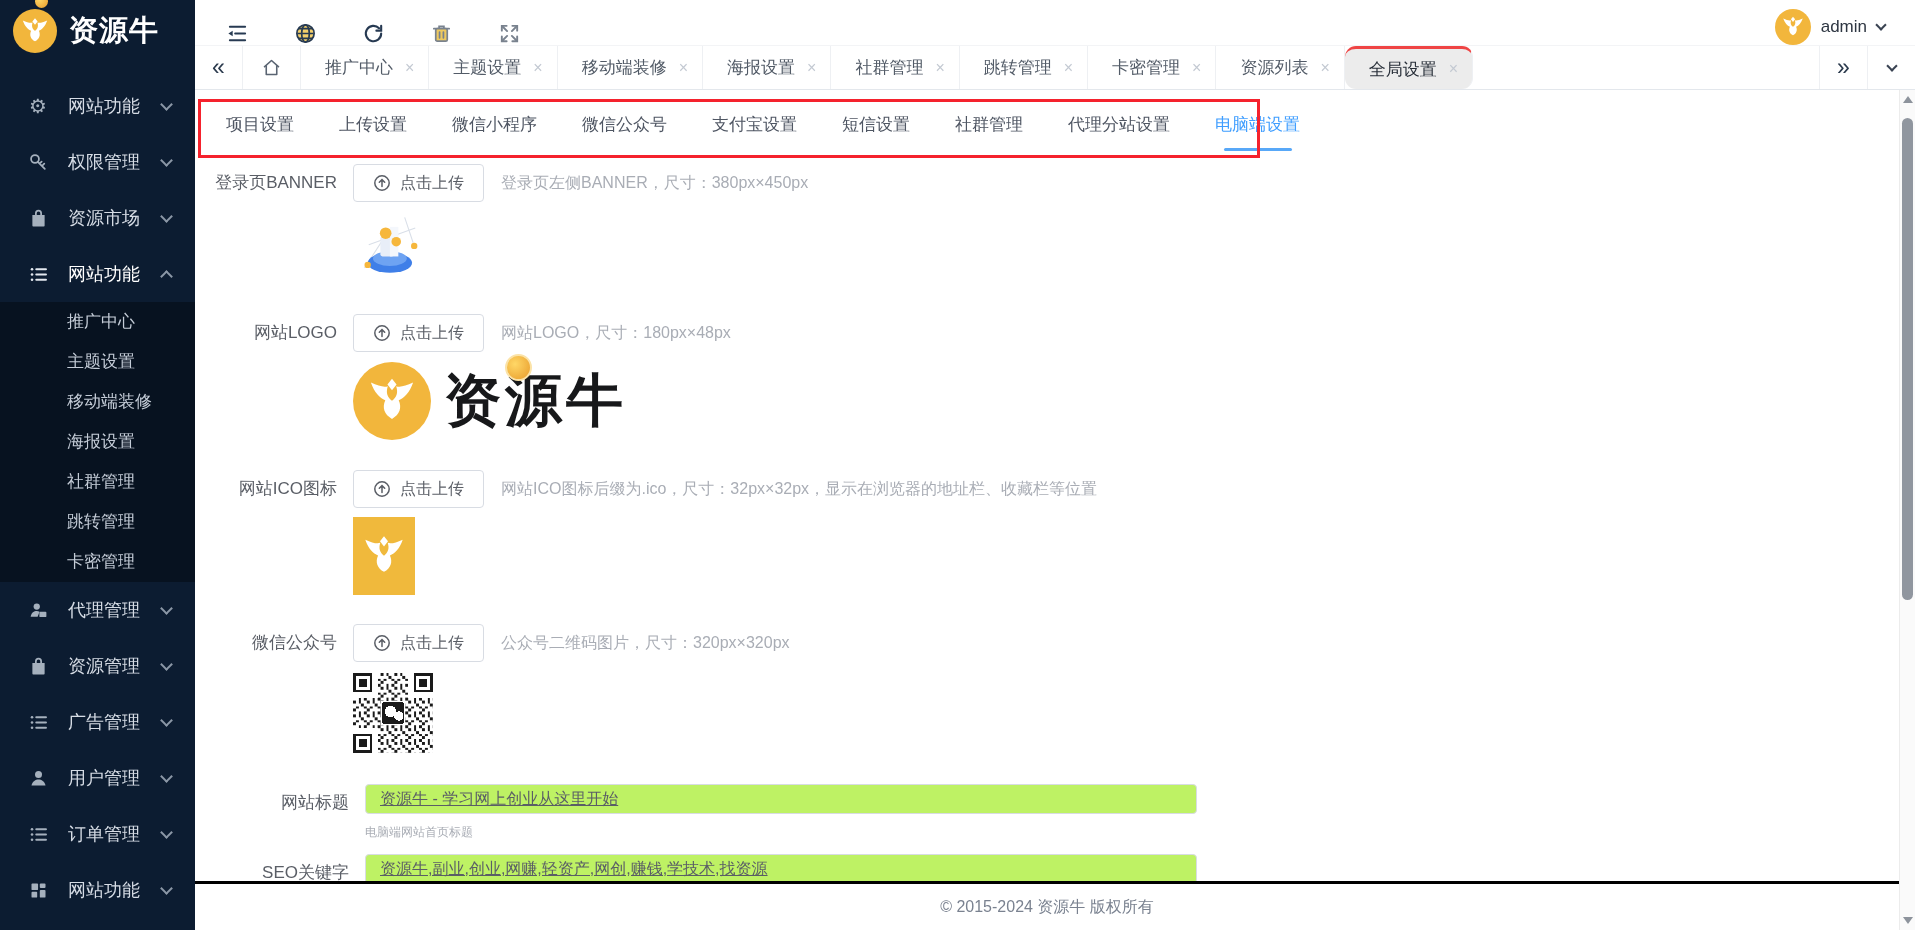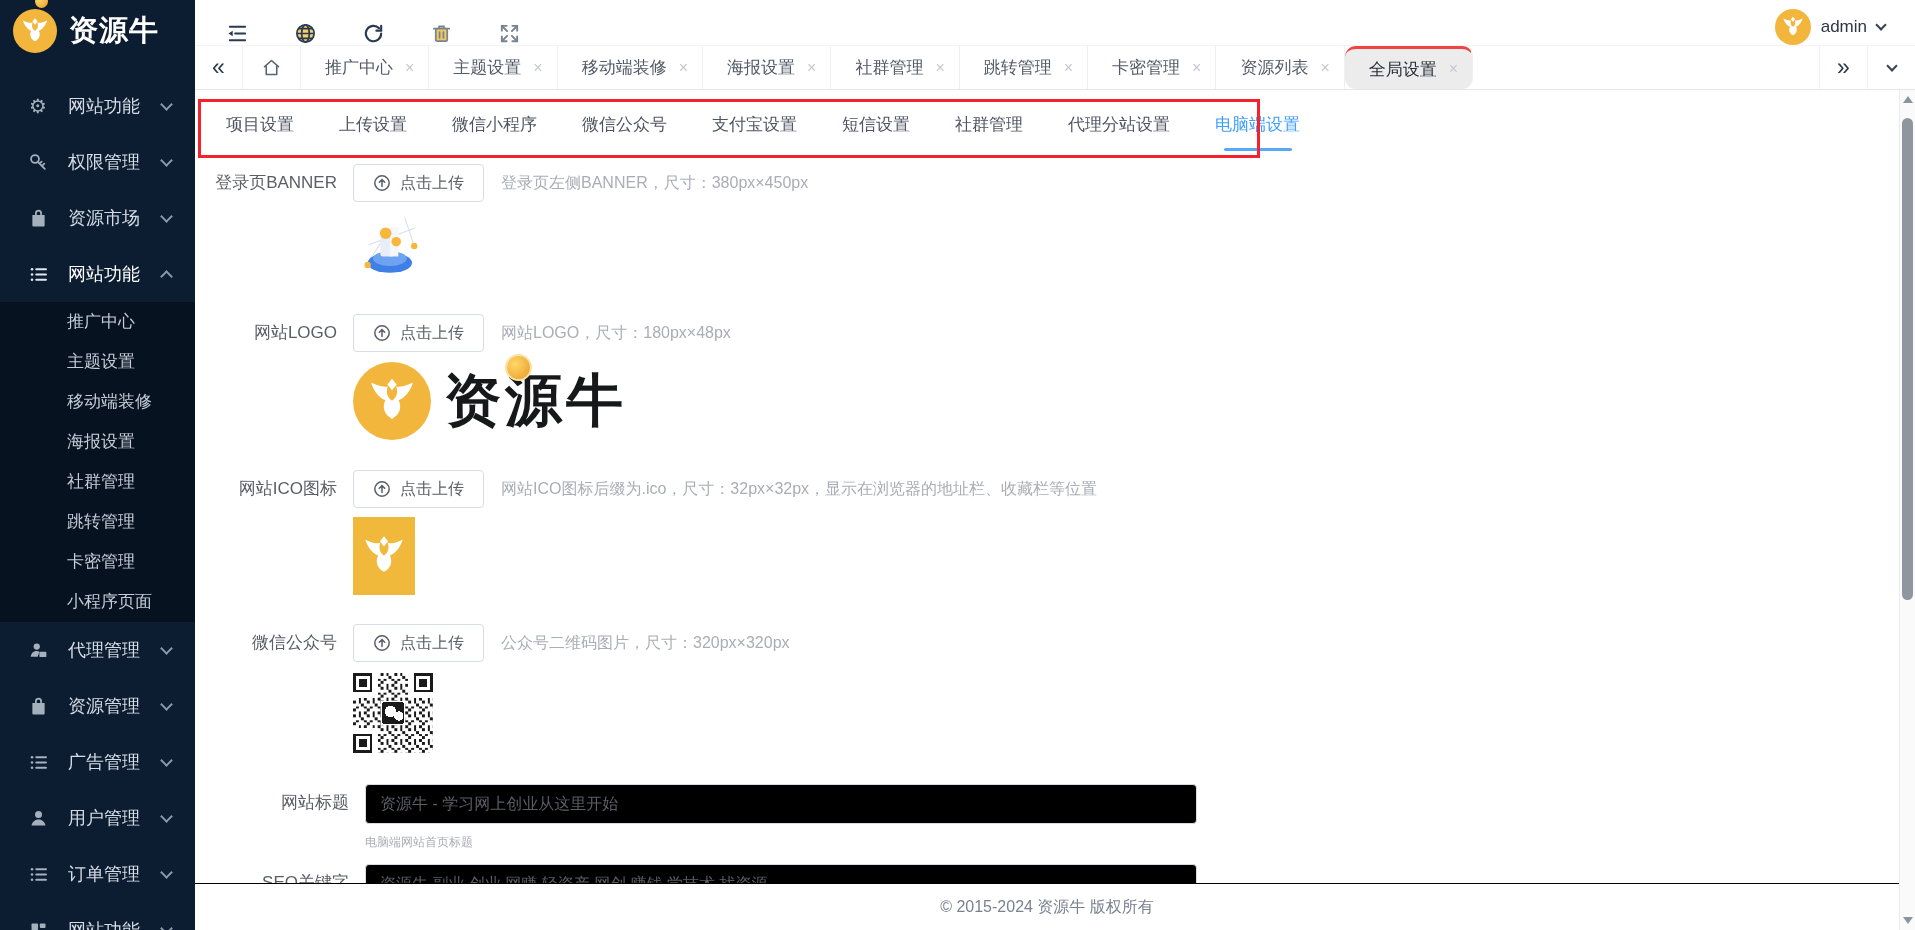--- a/index.html
+++ b/index.html
@@ -75,24 +75,24 @@
   .logo-text { font-size:57px; font-weight:900; color:#17181a; letter-spacing:4px; }
   .logo-coin { position:absolute; left:152px; top:-7px; width:27px; height:27px; border-radius:50%;
                background:radial-gradient(circle at 35% 35%, #ffd766, #e89b2a); border:2px solid #fbe3a8; }
 
   .ico-preview { width:62px; height:78px; background:#f0b93c; display:flex; align-items:center; justify-content:center; }
   .ico-preview svg { width:46px; height:46px; }
 
   .qr-preview { width:80px; height:84px; }
   .qr-preview svg { width:80px; height:84px; }
 
-  .text-input { width:832px; height:40px; border:1px solid #d8dce3; border-radius:4px; padding:0 14px; font-size:16px; color:#5a5e66; outline:none; background:#000000; display:block; font-family:"Liberation Sans","DejaVu Sans",sans-serif; }
+  .text-input { width:832px; height:30px; border:1px solid #d8dce3; border-radius:4px; padding:0 14px; font-size:16px; color:#5a5e66; outline:none; background:#bef264; display:block; font-family:"Liberation Sans","DejaVu Sans",sans-serif;text-decoration:underline; }
   .input-hint { margin-top:10px; font-size:12px; color:#a9adb5; }
 
-  .footer { position:absolute; left:0; bottom:0; width:1704px; border-top:1px solid #000000; text-align:center; padding:13px 0 12px; font-size:16px; color:#7a8290; background:#fff; }
+  .footer { position:absolute; left:0; bottom:0; width:1704px; border-top:3px solid #000000; text-align:center; padding:13px 0 12px; font-size:16px; color:#7a8290; background:#fff; }
 
   
   .scrollbar { position:absolute; right:0; top:0; width:16px; height:840px; background:#fafafa; border-left:1px solid #ececec; }
   .sb-up { position:absolute; top:6px; left:3px; width:0; height:0; border-left:5px solid transparent; border-right:5px solid transparent; border-bottom:7px solid #8d939c; cursor:pointer; }
   .sb-down { position:absolute; bottom:6px; left:3px; width:0; height:0; border-left:5px solid transparent; border-right:5px solid transparent; border-top:7px solid #8d939c; cursor:pointer; }
   .sb-thumb { position:absolute; top:28px; left:2px; width:11px; height:482px; background:#90969f; border-radius:6px; cursor:pointer; }
 
   svg { display:block; }
 </style>
 </head>
@@ -160,21 +160,20 @@
     </div>
 
     <div class="submenu">
       <div class="submenu-item">推广中心</div>
       <div class="submenu-item">主题设置</div>
       <div class="submenu-item">移动端装修</div>
       <div class="submenu-item">海报设置</div>
       <div class="submenu-item">社群管理</div>
       <div class="submenu-item">跳转管理</div>
       <div class="submenu-item">卡密管理</div>
-      <div class="submenu-item">小程序页面</div>
     </div>
 
     <div class="menu-item">
       <span class="mi-icon">
         <svg viewBox="0 0 24 24">
             <circle cx="10" cy="7.5" r="3.6" fill="#a5b0bd"></circle>
             <path fill="#a5b0bd" d="M3 19c.9-4.4 3.9-6.3 7-6.3 1.1 0 2.2.2 3.2.7L11 19z"></path>
             <rect x="13" y="13.5" width="8" height="6" rx="1" fill="#a5b0bd"></rect>
           </svg>
       </span>

